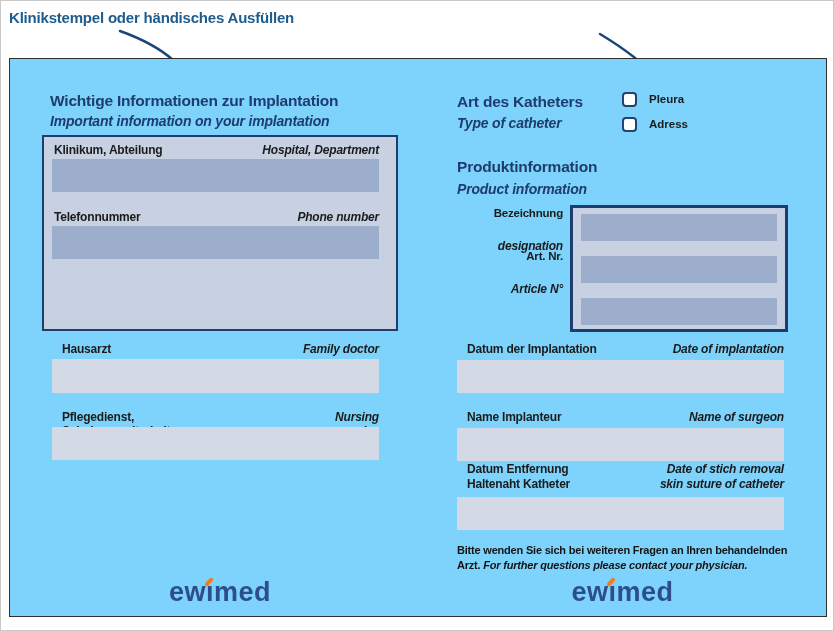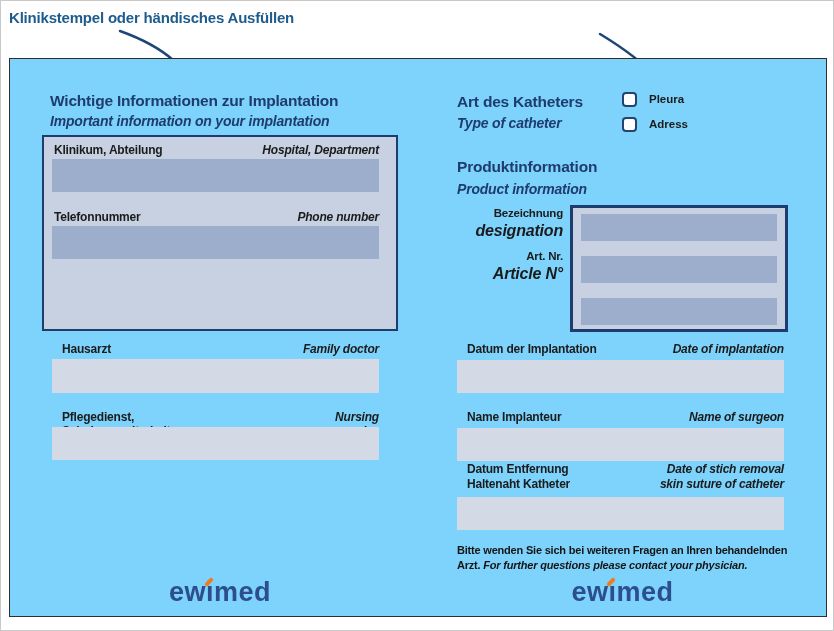--- a/index.html
+++ b/index.html
@@ -37,21 +37,21 @@
   .sb-field .label-row { padding-left:2px; margin-bottom:2px; }
   .sb-field .bar-dark { height:33px; margin-bottom:18px; }
   
   .product-box {
     position:absolute; left:560px; top:146px; width:218px; height:127px;
     background:#c7d1e1; border:3px solid #1e3c6e; padding:6px 8px 0 8px;
   }
   .product-box .bar-dark { height:27px; margin-bottom:15px; }
   .plabel { position:absolute; left:447px; width:106px; text-align:right; line-height:1.2; }
   .plabel .lbl-de { font-size:11.5px; display:block; }
-  .plabel .lbl-en { font-size:16px; display:block; }
+  .plabel .lbl-en { font-size:12px; display:block;margin-top:18px; }
   .field-label { width:327px; }
   .field-bar { width:327px; height:33px; }
   
   .cb-row { position:absolute; left:612px; display:flex; align-items:center; gap:12px; height:18px; }
   .checkbox {
     width:15px; height:15px; border:2px solid #24436f; border-radius:4px; background:#fff;
   }
   .cb-label { font-size:11.5px; font-weight:700; color:#1b1b1b; }
   .note { font-size:11px; font-weight:700; color:#141414; line-height:1.32; letter-spacing:-0.2px; }
   .note .en { font-style:italic; }

